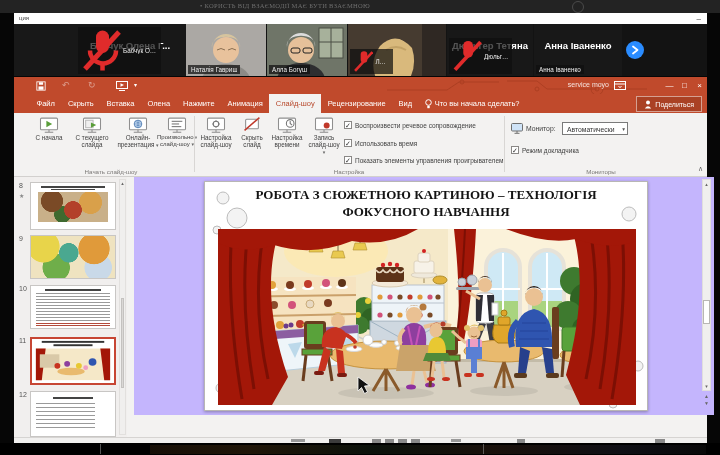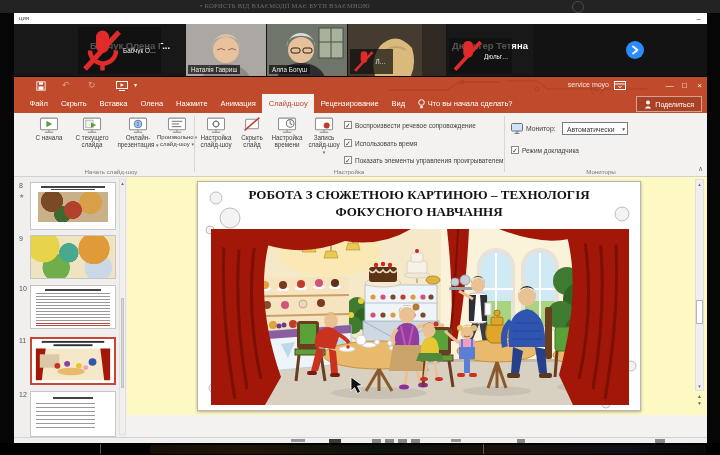--- a/index.html
+++ b/index.html
@@ -27,21 +27,21 @@
   
   .ppt{position:absolute;left:14px;top:77px;width:693px;height:366px;background:#f3f2f1;}
   .ptitle{position:absolute;left:0;top:0;width:693px;height:17px;background:#c04a2c;}
   .ptitle .decor{position:absolute;right:60px;top:0;opacity:.8;}
   .qat{position:absolute;top:2px;font-size:9px;color:#fff;line-height:13px;}
   .qat.dim{color:rgba(255,255,255,.45);}
   .wtitle{position:absolute;left:0;right:0;top:3px;text-align:center;font-size:7.5px;color:#fff;}
   .wmark{position:absolute;right:98px;top:4px;font-size:7px;color:rgba(255,255,255,.85);}
   .wbtn{position:absolute;top:0;width:15px;height:17px;text-align:center;font-size:8px;color:#fff;line-height:17px;cursor:pointer;}
   
-  .ptabs{position:absolute;left:0;top:17px;width:693px;height:19px;background:#c04a2c;display:flex;padding-left:9px;box-sizing:border-box;}
+  .ptabs{position:absolute;left:0;top:17px;width:693px;height:19px;background:#c04a2c;display:flex;padding-left:16px;box-sizing:border-box;}
   .ptab{padding:0 6.5px;font-size:7.5px;line-height:19px;color:#fff;white-space:nowrap;cursor:pointer;}
   .ptab.active{background:#f3f2f1;color:#b7472a;}
   .tellme{display:flex;align-items:center;gap:3px;padding:0 6px;font-size:7.5px;color:#fff;white-space:nowrap;cursor:pointer;}
   .sharebtn{position:absolute;right:5px;top:19px;height:14px;display:flex;align-items:center;gap:3px;
             padding:0 7px;background:#aa4124;border:1px solid rgba(255,255,255,.5);color:#fff;font-size:7px;cursor:pointer;}
   
   .ribbon{position:absolute;left:0;top:36px;width:693px;height:64px;background:#f3f2f1;border-bottom:1px solid #d2d0ce;box-sizing:border-box;}
   .rbtn{position:absolute;top:3px;display:flex;flex-direction:column;align-items:center;
         font-size:6.3px;line-height:1.15;text-align:center;color:#3f3f3f;cursor:pointer;}
   .rbtn .ric{height:17px;margin-bottom:1px;}
@@ -59,21 +59,21 @@
   .tnum{position:absolute;left:5px;font-size:7px;color:#555;}
   .tstar{position:absolute;left:5px;font-size:6px;color:#8a8a8a;}
   .thumb{position:absolute;left:16px;width:86px;background:#fff;border:1px solid #c8c6c4;box-sizing:border-box;overflow:hidden;cursor:pointer;}
   .thumb.sel{border:2px solid #c74634;}
   .tl{background:#444;height:1.5px;margin:1px auto;}
   .txl{margin:2px 5px;background:repeating-linear-gradient(#9a9a9a 0 1px,transparent 1px 3px);}
   .tscroll{position:absolute;right:1px;top:2px;bottom:2px;width:7px;background:#f0efee;border:1px solid #e2e0de;box-sizing:border-box;}
   .tscroll .ar{font-size:5px;color:#666;text-align:center;line-height:7px;display:block;}
   .tthumb{position:absolute;left:1px;right:1px;background:#dad8d6;border:1px solid #c4c2c0;}
   
-  .editor{position:absolute;left:113px;top:100px;width:580px;height:238px;background:#fef9c3;overflow:hidden;}
+  .editor{position:absolute;left:120px;top:100px;width:580px;height:238px;background:#c4b5fd;overflow:hidden;}
   .canvas{position:absolute;left:70px;top:4px;width:444px;height:230px;background:#fff;border:1px solid #b8b6b4;box-shadow:0 1px 3px rgba(0,0,0,.3);box-sizing:border-box;}
   .stitle{position:absolute;top:5px;left:16px;right:16px;font-family:"Liberation Serif",serif;font-weight:bold;
           font-size:13px;line-height:1.3;text-align:center;color:#141414;}
   .illus{position:absolute;left:13px;top:47px;width:418px;height:176px;}
   .escroll{position:absolute;right:3px;top:2px;width:9px;height:212px;background:#f0efee;border:1px solid #e0dedd;box-sizing:border-box;}
   .escroll .ar{display:block;font-size:5px;color:#666;text-align:center;line-height:8px;}
   .ethumb{position:absolute;left:0px;right:0px;top:120px;height:22px;background:#fff;border:1px solid #b8b6b4;}
   .enav{position:absolute;right:3px;top:216px;width:9px;text-align:center;font-size:5px;color:#666;line-height:7px;}
   
   .notes{position:absolute;left:113px;top:338px;width:580px;height:22px;background:#fff;border-top:1px solid #d6d4d2;box-sizing:border-box;}
@@ -168,20 +168,26 @@
       <div class="cname" style="left:2px;right:2px;text-align:center;">Дюльгер Тетяна</div>
       <div class="chip">
         <svg width="8" height="9" viewBox="0 0 8 9">
             <rect x="3" y="0.5" width="2.6" height="4.5" rx="1.3" fill="#e02b2b"></rect>
             <line x1="0.8" y1="8.2" x2="7.6" y2="0.8" stroke="#e02b2b" stroke-width="1"></line>
           </svg>
         <span>Дюльгер Тетяна</span>
       </div>
     </div>
 
+    <div class="tile" style="left:520px;width:88px;background:#181818;">
+      <div class="cname" style="left:2px;right:2px;text-align:center;">Анна Іваненко</div>
+      <div class="chip">
+        <span>Анна Іваненко</span>
+      </div>
+    </div>
 
     <div class="nextbtn">
       <svg width="12" height="12" viewBox="0 0 12 12">
         <path d="M4 2.5 l4.5 3.5 -4.5 3.5" stroke="#fff" stroke-width="1.8" fill="none" stroke-linecap="round" stroke-linejoin="round"></path>
       </svg>
     </div>
   </div>
 
   <div class="ppt">
 

